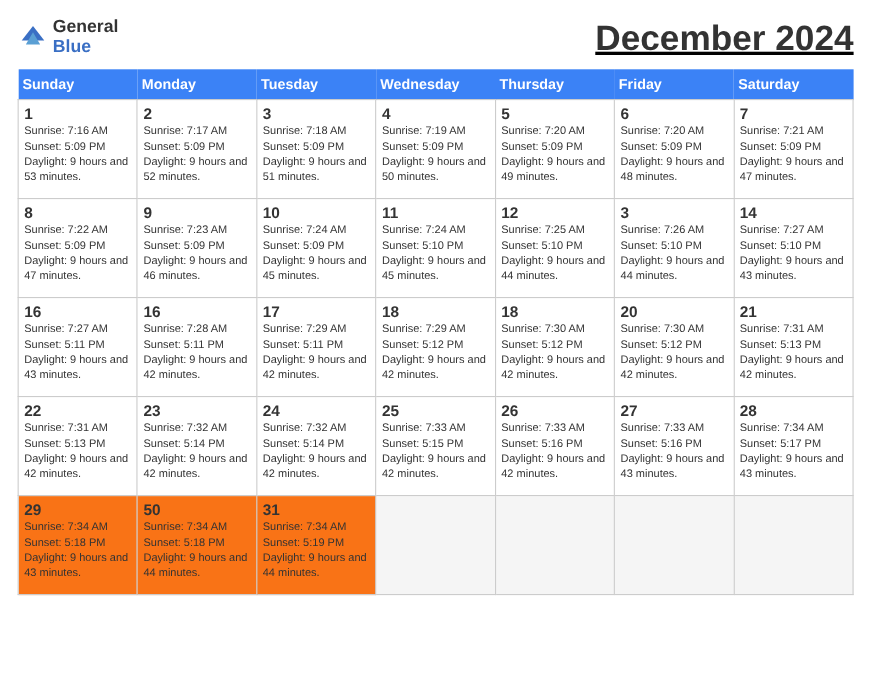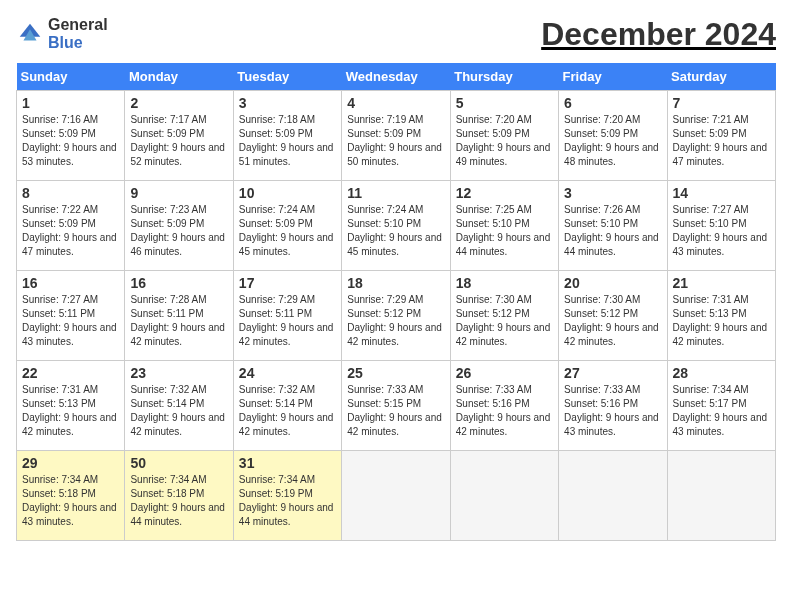--- a/index.html
+++ b/index.html
@@ -69,21 +69,21 @@
     tbody td {
       border: 1px solid #ccc;
       vertical-align: top;
       padding: 4px 5px;
       height: 90px;
       width: 14.28%;
       color: #333;
       background: #fff;
     }
     tbody tr:last-child td {
-      background: #fef9c3;
+      background: #f97316;
     }
     .day-number {
       font-size: 14px;
       font-weight: bold;
       margin-bottom: 2px;
     }
     .day-info {
       font-size: 10px;
       line-height: 1.4;
       color: #333;

